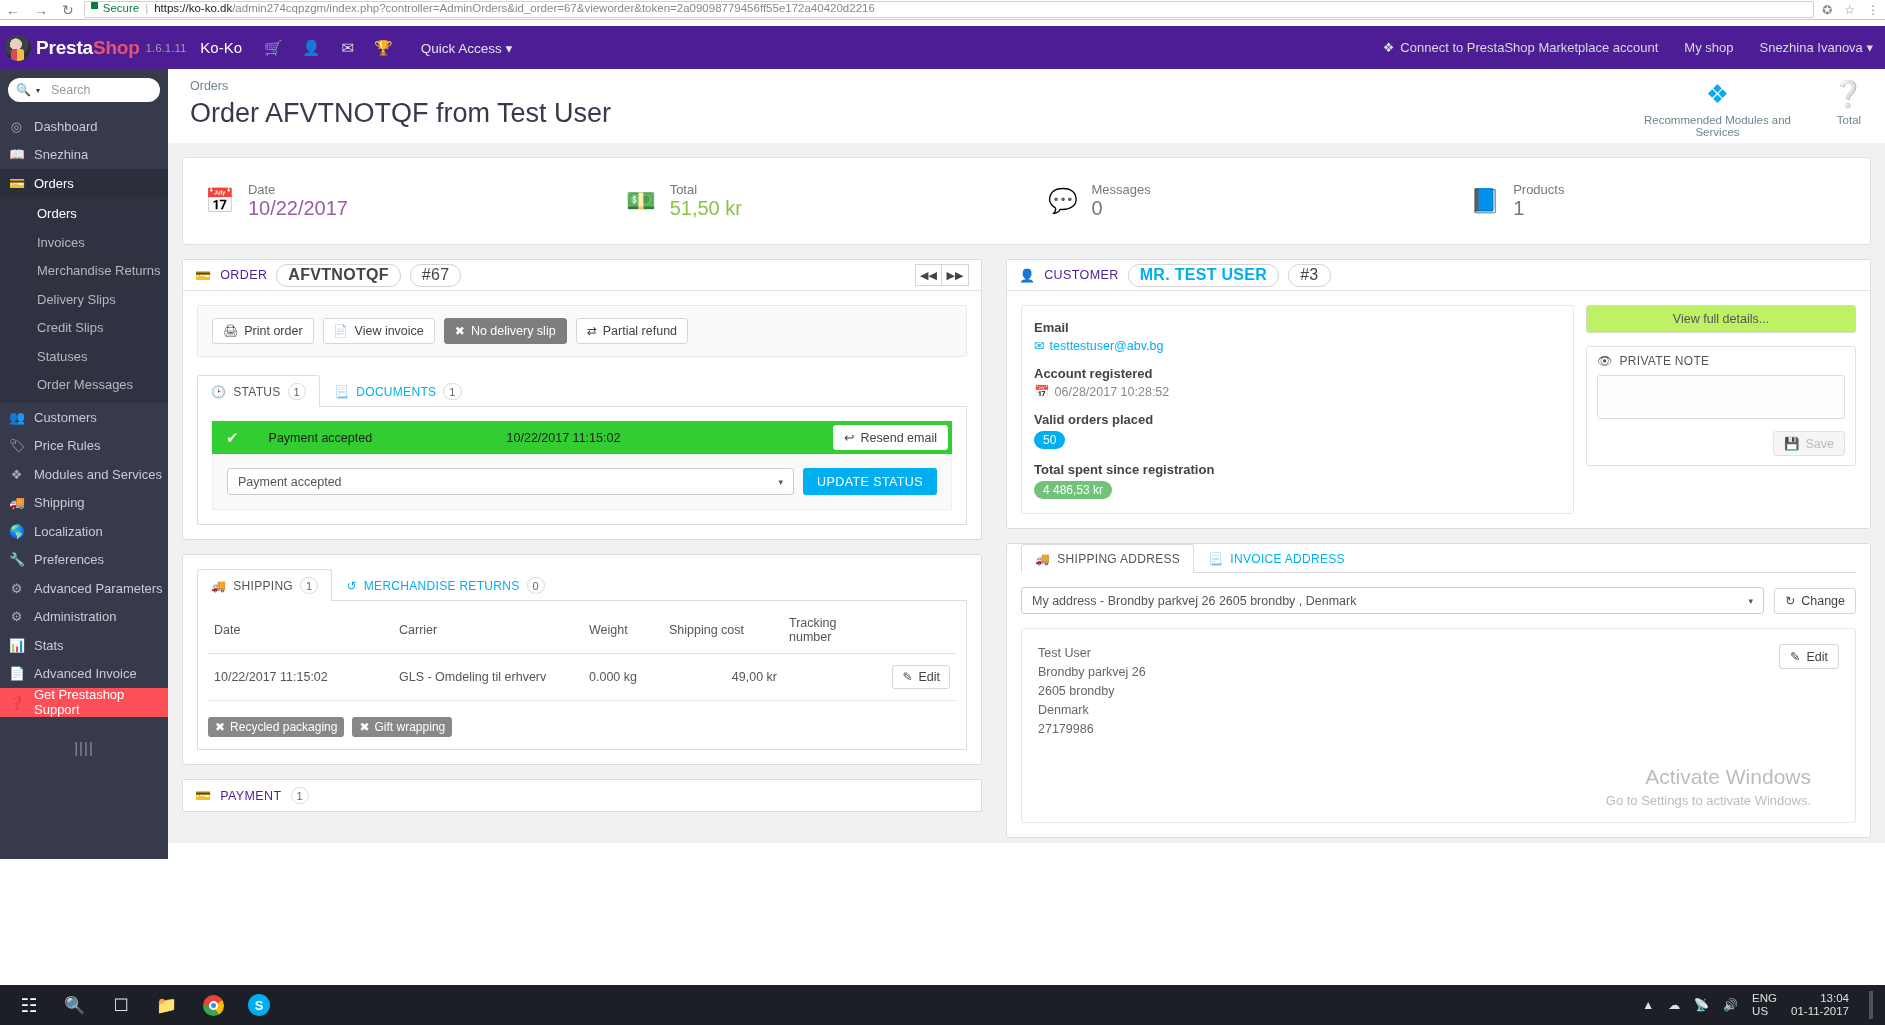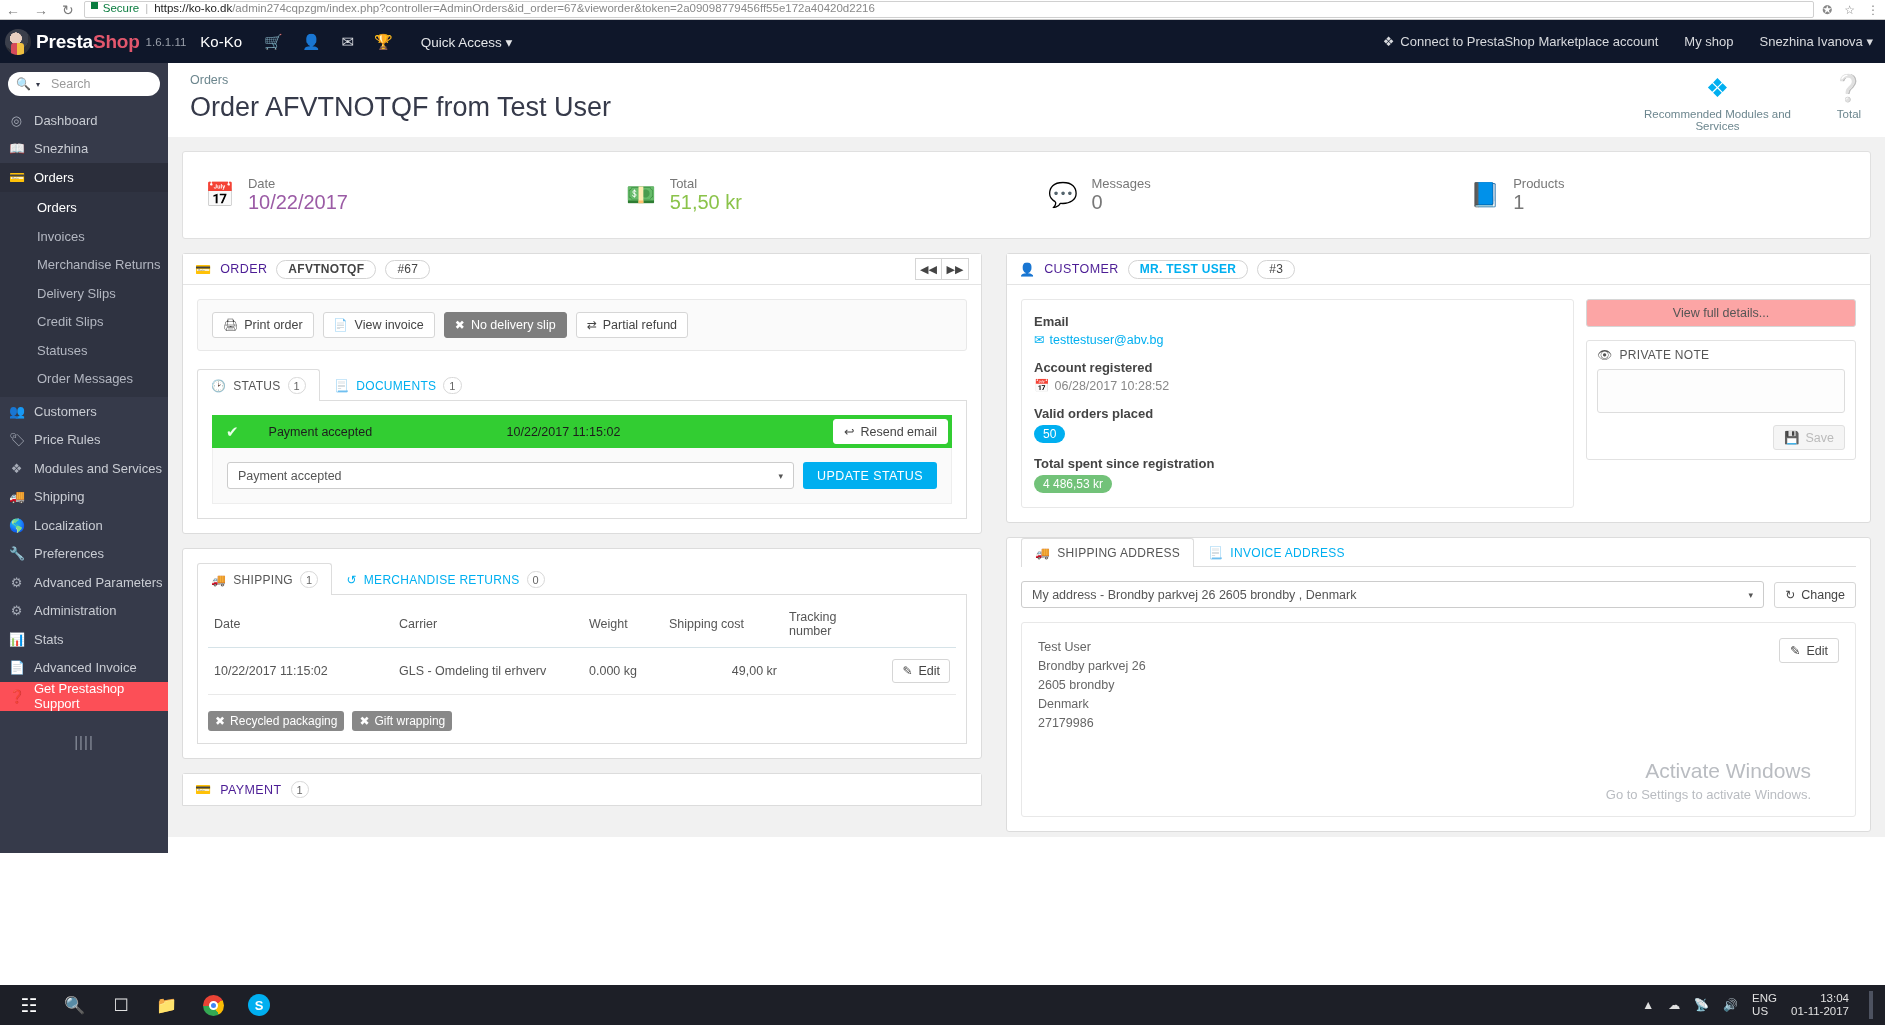--- a/index.html
+++ b/index.html
@@ -36,26 +36,27 @@
   .secure-dot { width: 7px; height: 7px; background: #0a7c3f; margin-right: 5px; flex: none; }
   .secure-label { color: #0a7c3f; margin-right: 6px; }
   .url-sep { color: #bbb; margin-right: 6px; }
   .url-host { color: #222; }
   .url-rest { color: #888; }
   .browser-right { display: flex; gap: 12px; align-items: center; color: #888; font-size: 12px; margin-left: 8px; }
 
   
   .ps-header {
     height: 43px;
-    background: #0f172a;
+    background: #4c1d95;
     display: flex;
     align-items: center;
     padding: 0 12px 0 0;
     color: #bbb;
     position: relative;
+    margin-top: 6px;
   }
   .ps-logo-wrap { width: 36px; display: flex; justify-content: center; align-items: center; }
   .ps-logo {
     width: 26px; height: 26px; border-radius: 50%;
     background: radial-gradient(circle at 42% 36%, #e8cfc0 0 26%, #3b3f4b 27% 55%, #2b2e38 56%);
     position: relative; overflow: hidden;
   }
   .ps-logo::after {
     content:''; position:absolute; left: 6px; bottom: 0; width: 13px; height: 12px;
     background: linear-gradient(90deg,#d64b5a 0 50%, #f0c040 50% 100%);
@@ -139,21 +140,21 @@
 
   .panel { background: #fff; border: 1px solid #dcdcdc; border-radius: 3px; }
   .panel-header {
     height: 31px; display: flex; align-items: center; gap: 9px;
     padding: 0 12px; border-bottom: 1px solid #e4e4e4; background: #fff;
   }
   .panel-header .ph-ico { font-size: 13px; color: #555; }
   .panel-header .ph-title { font-size: 12.5px; letter-spacing: .4px; color: #4c1d95; font-weight: normal; }
   .pill {
     border: 1px solid #d3d3d3; border-radius: 11px; padding: 1.5px 11px;
-    font-size: 12px; font-weight: bold; color: #444; letter-spacing: .3px;
+    font-size: 16px; font-weight: bold; color: #444; letter-spacing: .3px;
   }
   .pill.blue { color: #00aff0; }
   .pill.plain { font-weight: normal; }
   .ph-right { margin-left: auto; display: flex; gap: 0; }
   .nav-arrow {
     width: 27px; height: 22px; border: 1px solid #d5d5d5; background: #fff;
     display: flex; align-items: center; justify-content: center; font-size: 11px; color: #444;
     cursor: pointer;
   }
   .nav-arrow + .nav-arrow { border-left: none; }
@@ -227,21 +228,21 @@
   .cust-grid { display: flex; gap: 12px; padding: 14px; align-items: flex-start; }
   .cust-info { flex: 1; border: 1px solid #e8e8e8; border-radius: 3px; padding: 14px 12px; }
   .cust-side { width: 270px; flex: none; }
   .ci-label { font-size: 13px; font-weight: bold; color: #444; margin-top: 13px; }
   .ci-label:first-child { margin-top: 0; }
   .ci-val { font-size: 12.5px; color: #888; margin-top: 3px; display: flex; align-items: center; gap: 5px; }
   .ci-val a { color: #00aff0; text-decoration: none; }
   .badge-blue { background: #00aff0; color: #fff; border-radius: 10px; padding: 2px 9px; font-size: 12px; display: inline-block; margin-top: 4px; }
   .badge-green { background: #72c279; color: #fff; border-radius: 10px; padding: 2px 9px; font-size: 12px; display: inline-block; margin-top: 4px; }
   .btn-wide {
-    width: 100%; border: 1px solid #d6d6d6; background: #fca5a5; border-radius: 3px;
+    width: 100%; border: 1px solid #d6d6d6; background: #bef264; border-radius: 3px;
     height: 28px; font-size: 12.5px; color: #555; cursor: pointer;
     font-family: "Liberation Sans", sans-serif;
   }
   .note-card { margin-top: 13px; border: 1px solid #e2e2e2; border-radius: 3px; }
   .note-head { padding: 7px 10px; font-size: 12px; color: #555; letter-spacing: .3px; display: flex; gap: 7px; align-items: center; }
   .note-body { padding: 0 10px 9px 10px; }
   .note-area {
     width: 100%; height: 44px; border: 1px solid #ddd; border-radius: 3px;
     background: #fdfdfd; resize: none; font-family: "Liberation Sans", sans-serif; font-size: 12.5px;
   }

